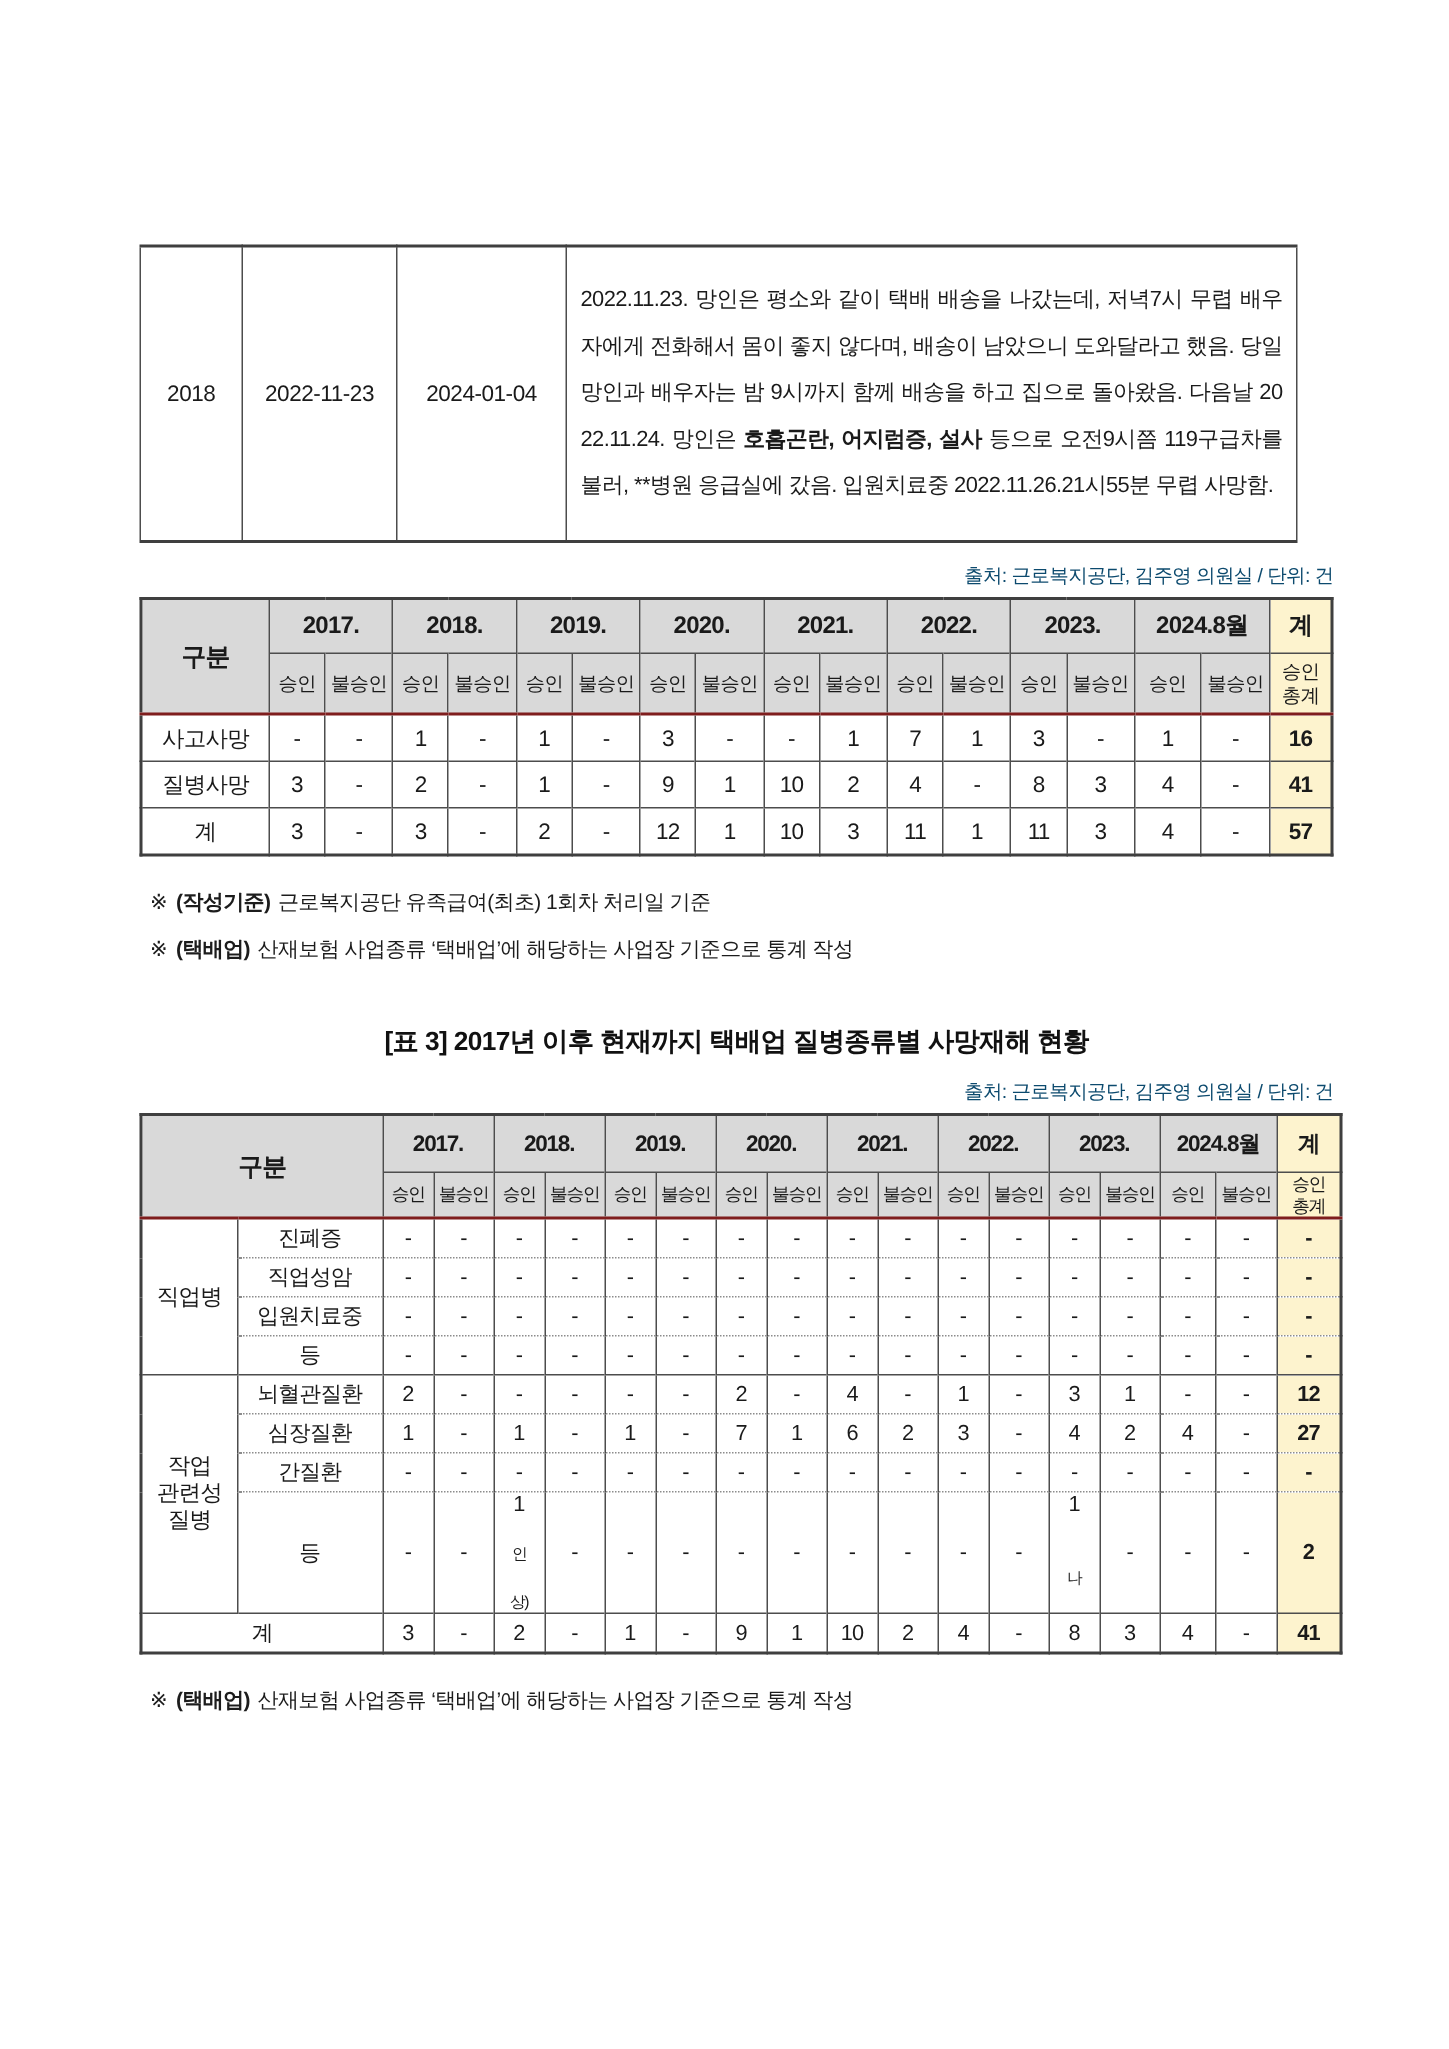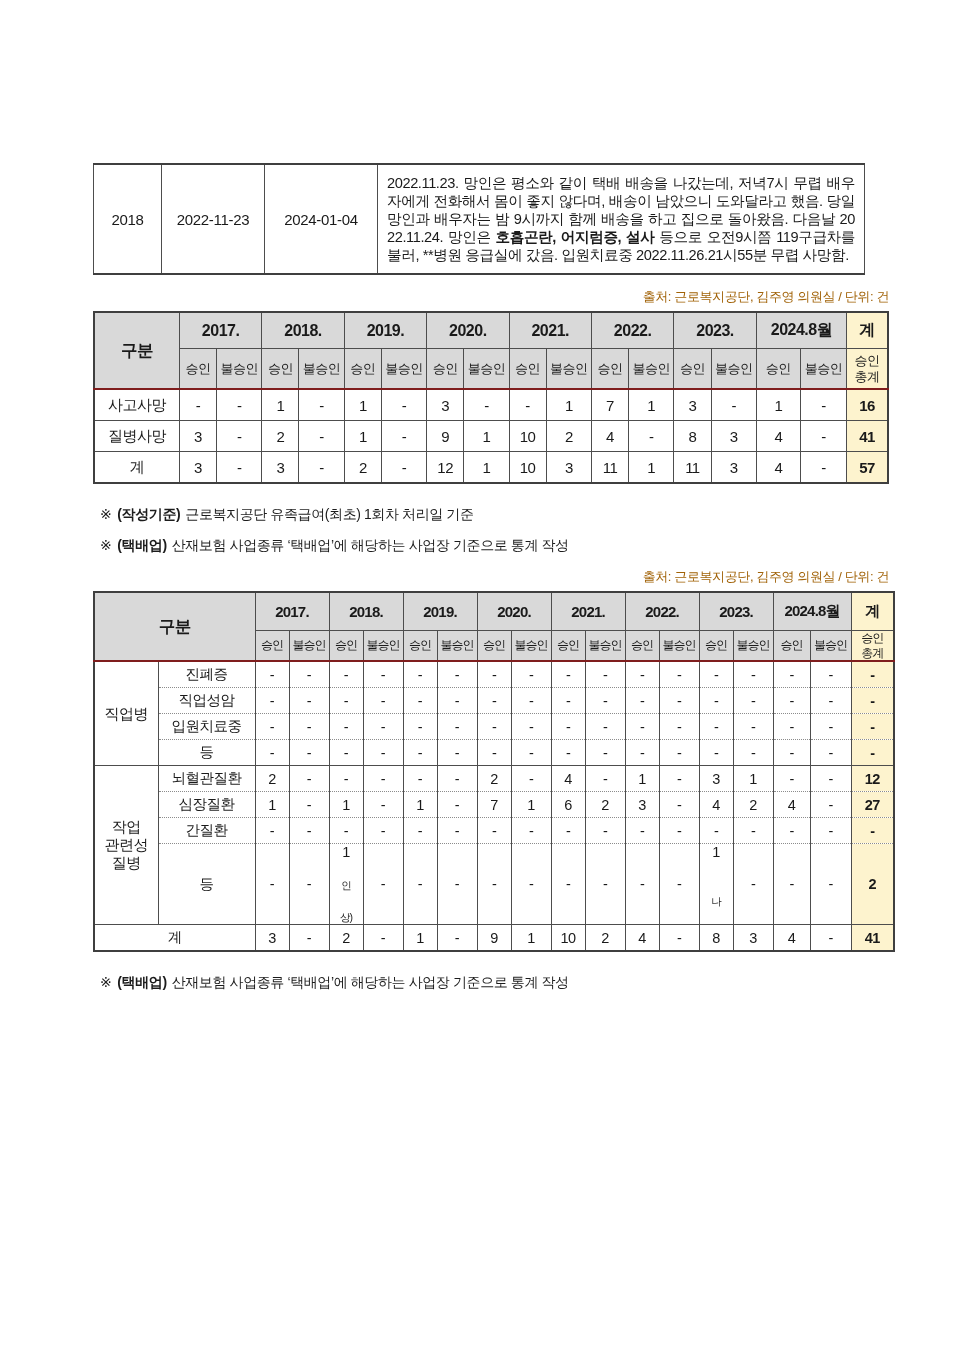--- a/index.html
+++ b/index.html
@@ -5,25 +5,25 @@
   html,body{margin:0;padding:0;background:#ffffff;}
   body{width:966px;height:1366px;position:relative;font-family:"Liberation Sans","DejaVu Sans",sans-serif;color:#1a1a1a;}
   .page{position:absolute;left:93px;top:163px;width:796px;}
   table{border-collapse:collapse;table-layout:fixed;}
 
   
   .frag{width:772px;border-left:1px solid #4d4d4d;border-right:1px solid #4d4d4d;border-top:2px solid #3f3f3f;border-bottom:2px solid #3f3f3f;}
   .frag td{border-left:1px solid #4d4d4d;vertical-align:middle;}
   .frag td:first-child{border-left:none;}
   .frag .c{text-align:center;font-size:15px;letter-spacing:-0.3px;}
-  .frag .desc{font-size:14.6px;line-height:18px;text-align:justify;padding:9px 9px;letter-spacing:-0.4px;word-break:break-all;margin-top:38px;}
+  .frag .desc{font-size:14.6px;line-height:31px;text-align:justify;padding:20px 9px;letter-spacing:-0.4px;word-break:break-all;margin-top:38px;}
 
   
   .tbl-title{margin-top:37px;text-align:center;font-weight:bold;font-size:17.5px;letter-spacing:-0.4px;color:#111;}
-  .src{margin-top:13px;margin-bottom:5px;text-align:right;font-size:13px;letter-spacing:-0.4px;color:#a16207;}
+  .src{margin-top:13px;margin-bottom:5px;text-align:right;font-size:13px;letter-spacing:-0.4px;color:#0c4a6e;}
 
   
   .stat{width:796px;border:2px solid #3f3f3f;}
   .stat th,.stat td{border-left:1px solid #4d4d4d;border-top:1px solid #4d4d4d;padding:0;text-align:center;vertical-align:middle;font-weight:normal;letter-spacing:-0.5px;overflow:hidden;}
   .stat .hd{background:#d9d9d9;}
   .stat .tot{background:#fdf3ce;}
   .stat .year{font-size:16px;font-weight:bold;height:35px;}
   .stat .sub{font-size:13px;height:39px;}
   .stat .gb{font-weight:bold;font-size:16.5px;margin-top:35px;}
   .stat .pre{white-space:pre-line;line-height:1.2;}
@@ -190,20 +190,21 @@
           <td class="tot b">57</td>
         </tr>
       </tbody>
     </table>
 
   <div class="notes">
     <div class="note"><span class="mk">※</span><b>(작성기준)</b><span>근로복지공단 유족급여(최초) 1회차 처리일 기준</span></div>
     <div class="note"><span class="mk">※</span><b>(택배업)</b><span>산재보험 사업종류 ‘택배업’에 해당하는 사업장 기준으로 통계 작성</span></div>
   </div>
 
+  <div class="tbl-title gap-t3">[표 3] 2017년 이후 현재까지 택배업 질병종류별 사망재해 현황</div>
   <div class="src">출처: 근로복지공단, 김주영 의원실 / 단위: 건</div>
   <table class="stat" id="table3">
       <colgroup>
         <col style="width: 64px;">
         <col style="width: 97px;">
         <col style="width: 34px;">
         <col style="width: 40px;">
         <col style="width: 34px;">
         <col style="width: 40px;">
         <col style="width: 34px;">

